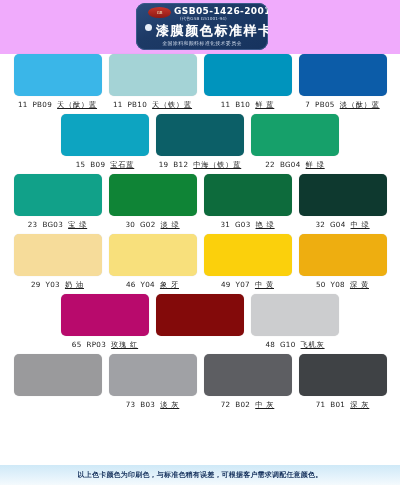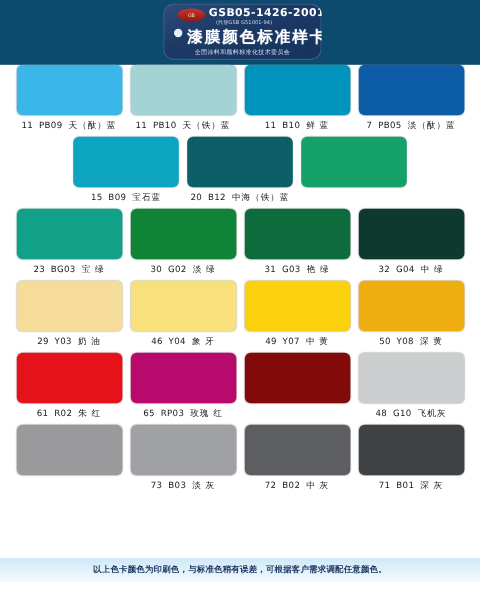--- a/index.html
+++ b/index.html
@@ -12,21 +12,21 @@
     height: 496px;
     overflow: hidden;
     font-family: "DejaVu Sans", "Liberation Sans", sans-serif;
     position: relative;
   }
 
   
   .header {
     height: 54px;
     position: relative;
-    background: #0c4a6e;
+    background: #f0abfc;
   }
   .badge {
     position: absolute;
     left: 136px;
     top: 3px;
     width: 132px;
     height: 47px;
     border-radius: 9px;
     background: linear-gradient(160deg, #2d4d7e 0%, #1d3a66 40%, #16335e 100%);
     box-shadow: inset 0 0 0 1px #3b5a8a;
@@ -130,20 +130,21 @@
     font-size: 7.2px;
     color: #1b1b1b;
     white-space: nowrap;
     letter-spacing: 0.2px;
   }
   .label .code {
     letter-spacing: 0.3px;
   }
   .label .cn {
     letter-spacing: 0.8px;
+    text-decoration: underline;
   }
 
   
   .footer {
     position: absolute;
     left: 0;
     top: 465px;
     width: 400px;
     height: 20px;
     background: linear-gradient(180deg, #cfe9f7 0%, #e3f2fb 55%, #f4fafd 100%);
@@ -200,24 +201,25 @@
         <div class="label"><span>7</span>&nbsp;&nbsp;<span class="code">PB05</span>&nbsp;&nbsp;<span class="cn">淡（酞）蓝</span></div>
       </div>
     </div>
     <div class="row">
       <div class="cell">
         <div class="swatch" style="background: rgb(13, 164, 193);"></div>
         <div class="label"><span>15</span>&nbsp;&nbsp;<span class="code">B09</span>&nbsp;&nbsp;<span class="cn">宝石蓝</span></div>
       </div>
       <div class="cell">
         <div class="swatch" style="background: rgb(12, 95, 103);"></div>
-        <div class="label"><span>20</span>&nbsp;&nbsp;<span class="code">B12</span>&nbsp;&nbsp;<span class="cn">中海（铁）蓝</span></div>
+        <div class="label"><span>19</span>&nbsp;&nbsp;<span class="code">B12</span>&nbsp;&nbsp;<span class="cn">中海（铁）蓝</span></div>
       </div>
       <div class="cell">
         <div class="swatch" style="background: rgb(22, 160, 106);"></div>
+        <div class="label"><span>22</span>&nbsp;&nbsp;<span class="code">BG04</span>&nbsp;&nbsp;<span class="cn">鲜 绿</span></div>
       </div>
     </div>
     <div class="row">
       <div class="cell">
         <div class="swatch" style="background: rgb(17, 161, 137);"></div>
         <div class="label"><span>23</span>&nbsp;&nbsp;<span class="code">BG03</span>&nbsp;&nbsp;<span class="cn">宝 绿</span></div>
       </div>
       <div class="cell">
         <div class="swatch" style="background: rgb(15, 132, 54);"></div>
         <div class="label"><span>30</span>&nbsp;&nbsp;<span class="code">G02</span>&nbsp;&nbsp;<span class="cn">淡 绿</span></div>
@@ -243,24 +245,20 @@
       <div class="cell">
         <div class="swatch" style="background: rgb(251, 208, 12);"></div>
         <div class="label"><span>49</span>&nbsp;&nbsp;<span class="code">Y07</span>&nbsp;&nbsp;<span class="cn">中 黄</span></div>
       </div>
       <div class="cell">
         <div class="swatch" style="background: rgb(238, 174, 16);"></div>
         <div class="label"><span>50</span>&nbsp;&nbsp;<span class="code">Y08</span>&nbsp;&nbsp;<span class="cn">深 黄</span></div>
       </div>
     </div>
     <div class="row">
-      <div class="cell">
-        <div class="swatch" style="background: rgb(229, 19, 25);"></div>
-        <div class="label"><span>61</span>&nbsp;&nbsp;<span class="code">R02</span>&nbsp;&nbsp;<span class="cn">朱 红</span></div>
-      </div>
       <div class="cell">
         <div class="swatch" style="background: rgb(184, 10, 108);"></div>
         <div class="label"><span>65</span>&nbsp;&nbsp;<span class="code">RP03</span>&nbsp;&nbsp;<span class="cn">玫瑰 红</span></div>
       </div>
       <div class="cell">
         <div class="swatch" style="background: rgb(131, 10, 10);"></div>
       </div>
       <div class="cell">
         <div class="swatch" style="background: rgb(204, 205, 207);"></div>
         <div class="label"><span>48</span>&nbsp;&nbsp;<span class="code">G10</span>&nbsp;&nbsp;<span class="cn">飞机灰</span></div>

